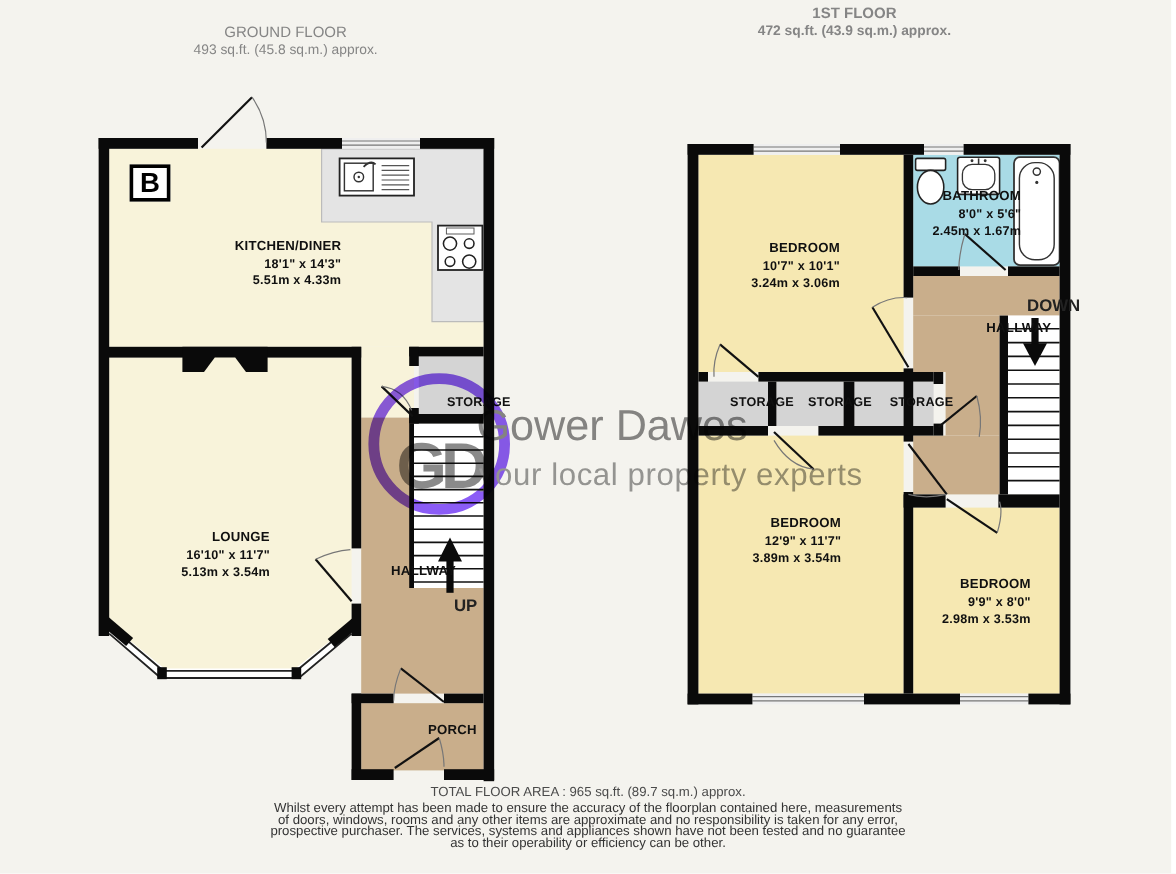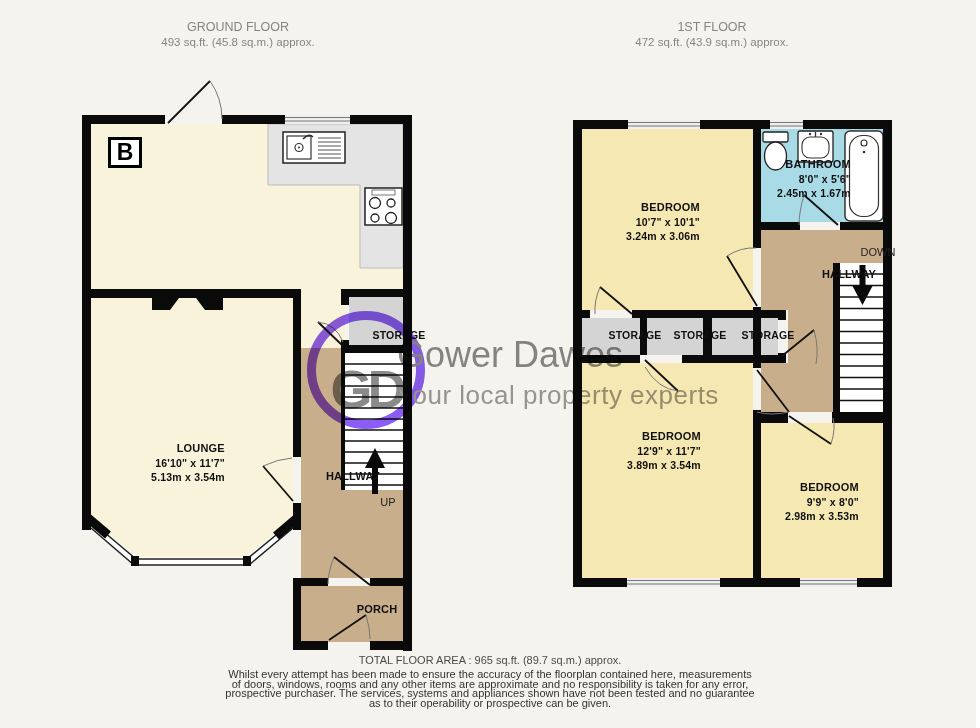--- a/index.html
+++ b/index.html
@@ -7,22 +7,22 @@
   #stage{position:relative;width:976px;height:728px;background:#f4f3ee;overflow:hidden;}
   .floor-title{position:absolute;transform:translateX(-50%);text-align:center;color:#858585;
     font-size:12.5px;line-height:15px;white-space:nowrap;}
   .floor-title .area-line{font-size:11.5px;}
   svg{position:absolute;}
   .room-label{position:absolute;transform:translateX(-50%);text-align:right;color:#101010;
     font-weight:bold;font-size:11px;line-height:14.5px;white-space:nowrap;letter-spacing:.2px;z-index:5;}
   .room-label .dim{font-size:10.5px;}
   .small-label{position:absolute;transform:translateX(-50%);color:#101010;font-weight:bold;
     font-size:10.5px;white-space:nowrap;z-index:5;letter-spacing:.2px;margin-left:24px;}
-  .tiny-label{position:absolute;transform:translateX(-50%);color:#222;font-weight:normal;
-    font-size:11px;white-space:nowrap;z-index:5;padding-left:30px;}
+  .tiny-label{position:absolute;transform:translateX(-50%);color:#222;font-weight:bold;
+    font-size:14px;white-space:nowrap;z-index:5;padding-left:30px;}
   .compass-b{position:absolute;left:108px;top:137px;width:34px;height:31px;background:#fff;
     border:3px solid #000;box-sizing:border-box;display:flex;align-items:center;justify-content:center;
     font-size:23px;font-weight:bold;color:#000;z-index:4;}
   #watermark{position:absolute;left:0;top:0;width:980px;height:728px;z-index:9;pointer-events:none;
     mix-blend-mode:multiply;}
   #wm-circle{position:absolute;left:307px;top:311px;width:118px;height:118px;border:9px solid #8b5cf6;
     border-radius:50%;box-sizing:border-box;display:flex;align-items:flex-end;justify-content:center;}
   #wm-initials{font-size:54px;font-weight:bold;color:#8a8a8a;letter-spacing:-5px;}
   #wm-name{position:absolute;left:397px;top:334px;font-size:36px;font-weight:500;color:#8a8a8a;white-space:nowrap;}
   #wm-tagline{position:absolute;left:399px;top:380px;font-size:26px;font-weight:400;color:#9b9b9b;white-space:nowrap;letter-spacing:.5px;}
@@ -32,21 +32,21 @@
 </style>
 </head>
 <body>
 
 <div id="stage">
 
   <div class="floor-title" style="left:238px;top:20px;">
     <div>GROUND FLOOR</div>
     <div class="area-line">493 sq.ft. (45.8 sq.m.) approx.</div>
   </div>
-  <div class="floor-title" style="left:712px;top:20px;">
+  <div class="floor-title" style="left:712px;top:4px;font-weight:bold;">
     <div>1ST FLOOR</div>
     <div class="area-line">472 sq.ft. (43.9 sq.m.) approx.</div>
   </div>
 
   <svg style="left:82px;top:70px;" width="330" height="586" viewBox="0 0 330 586">
 
     <g>
       <rect x="8" y="54" width="313" height="165" fill="#f8f3da"></rect>
       <rect x="219" y="219" width="44" height="59" fill="#f8f3da"></rect>
       <polygon points="8,228 211,228 211,456 166,492 53,492 8,456" fill="#f8f3da"></polygon>
@@ -269,20 +269,25 @@
       <path d="M219,297 Q201,301 187,297" fill="none" stroke="#777" stroke-width="1"></path>
       <line x1="219" y1="301" x2="261" y2="329" stroke="#111" stroke-width="1.8"></line>
       <path d="M261,329 Q266,313 263,303" fill="none" stroke="#777" stroke-width="1"></path>
     </g>
   </svg>
 
   <div class="compass-b">
     <span>B</span>
   </div>
 
+  <div class="room-label" style="left:240px;top:198px;">
+    <div>KITCHEN/DINER</div>
+    <div class="dim">18'1" x 14'3"</div>
+    <div class="dim">5.51m x 4.33m</div>
+  </div>
   <div class="room-label" style="left:188px;top:441px;">
     <div>LOUNGE</div>
     <div class="dim">16'10" x 11'7"</div>
     <div class="dim">5.13m x 3.54m</div>
   </div>
   <div class="small-label" style="left:375px;top:329px;">STORAGE</div>
   <div class="small-label" style="left:329px;top:470px;font-size:11px;">HALLWAY</div>
   <div class="tiny-label" style="left:373px;top:496px;">UP</div>
   <div class="small-label" style="left:347px;top:603px;font-size:11px;padding-left:12px;">PORCH</div>
 
@@ -318,16 +323,16 @@
     </div>
     <div id="wm-name">Gower Dawes</div>
     <div id="wm-tagline">your local property experts</div>
   </div>
 
   <div id="footer">
     <div class="total">TOTAL FLOOR AREA : 965 sq.ft. (89.7 sq.m.) approx.</div>
     <div class="disc">Whilst every attempt has been made to ensure the accuracy of the floorplan contained here, measurements</div>
     <div class="disc">of doors, windows, rooms and any other items are approximate and no responsibility is taken for any error,</div>
     <div class="disc">prospective purchaser. The services, systems and appliances shown have not been tested and no guarantee</div>
-    <div class="disc">as to their operability or prospective can be given.</div>
+    <div class="disc">as to their operability or efficiency can be other.</div>
   </div>
 
 </div>
 
 </body></html>

